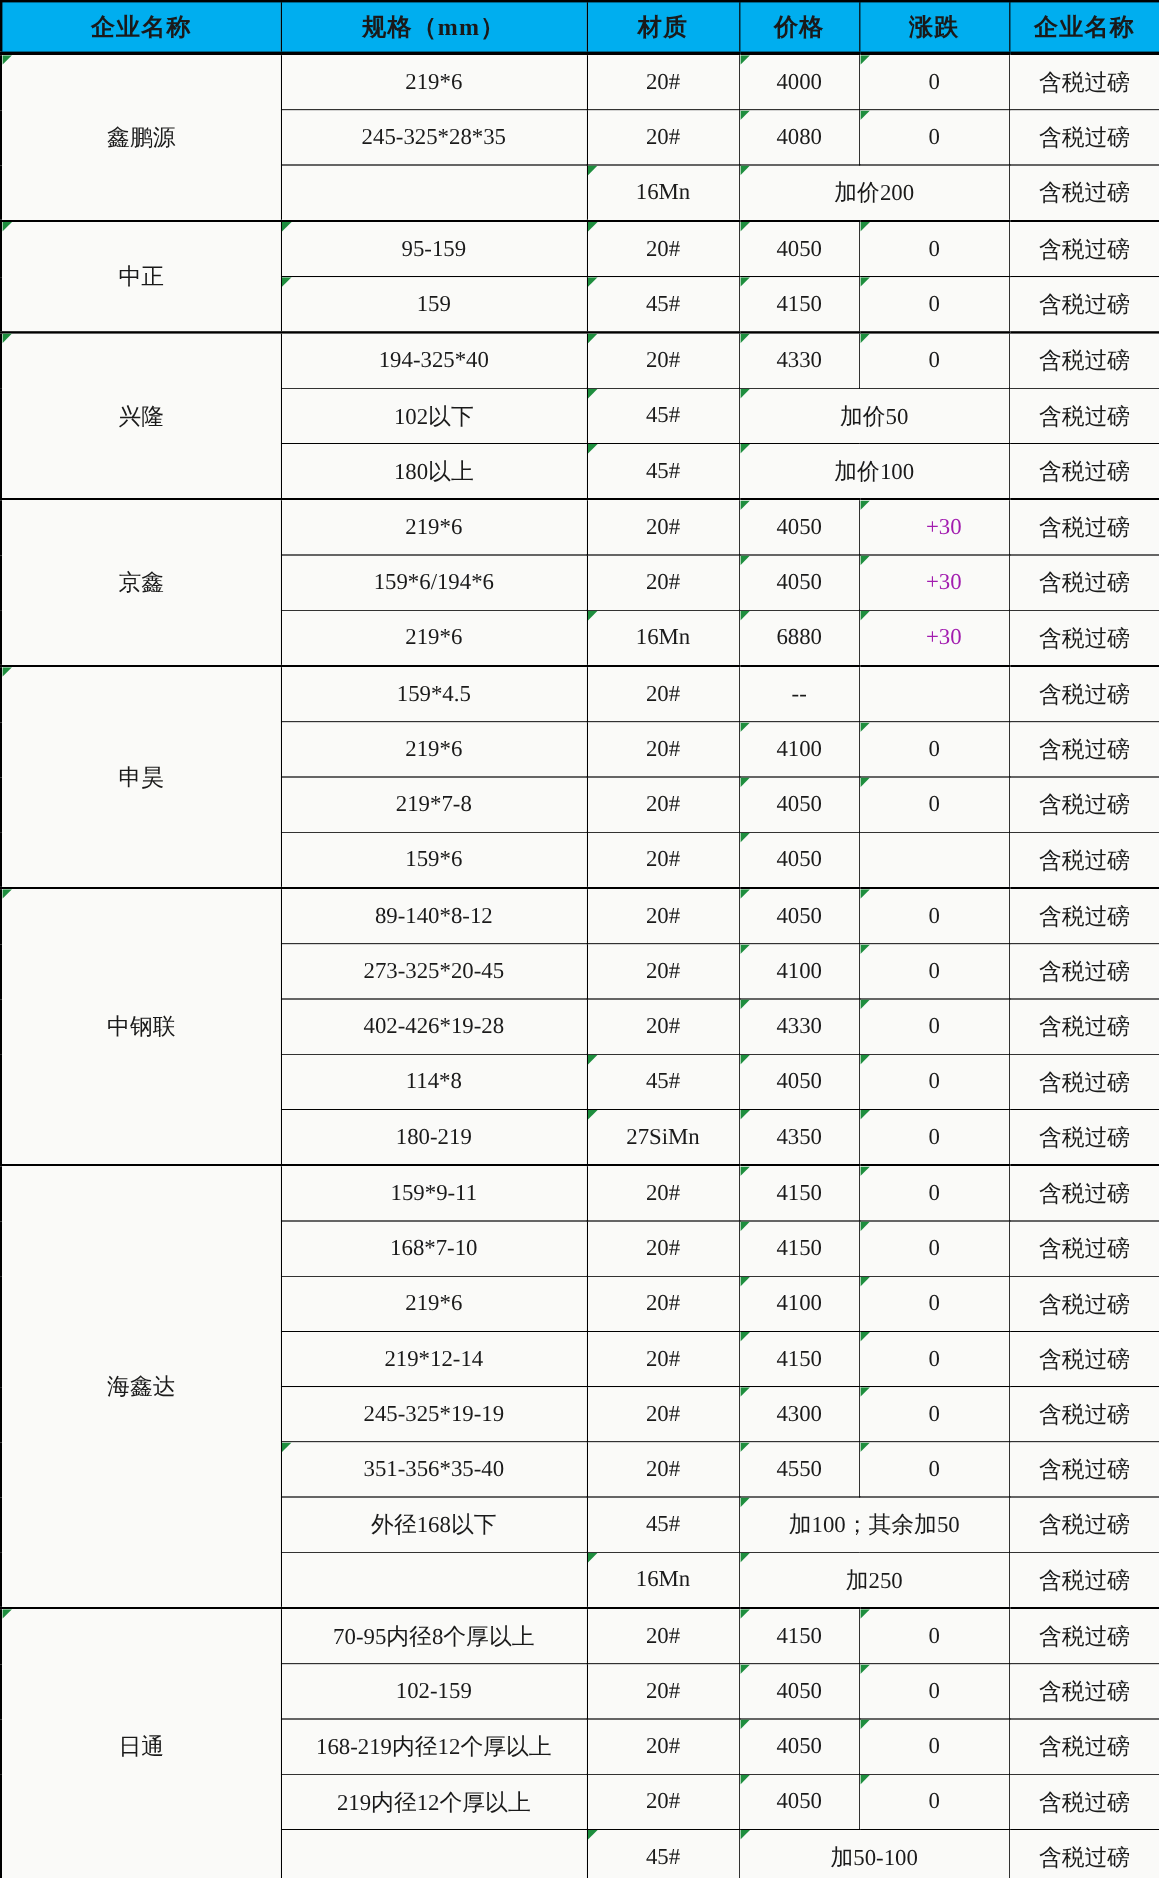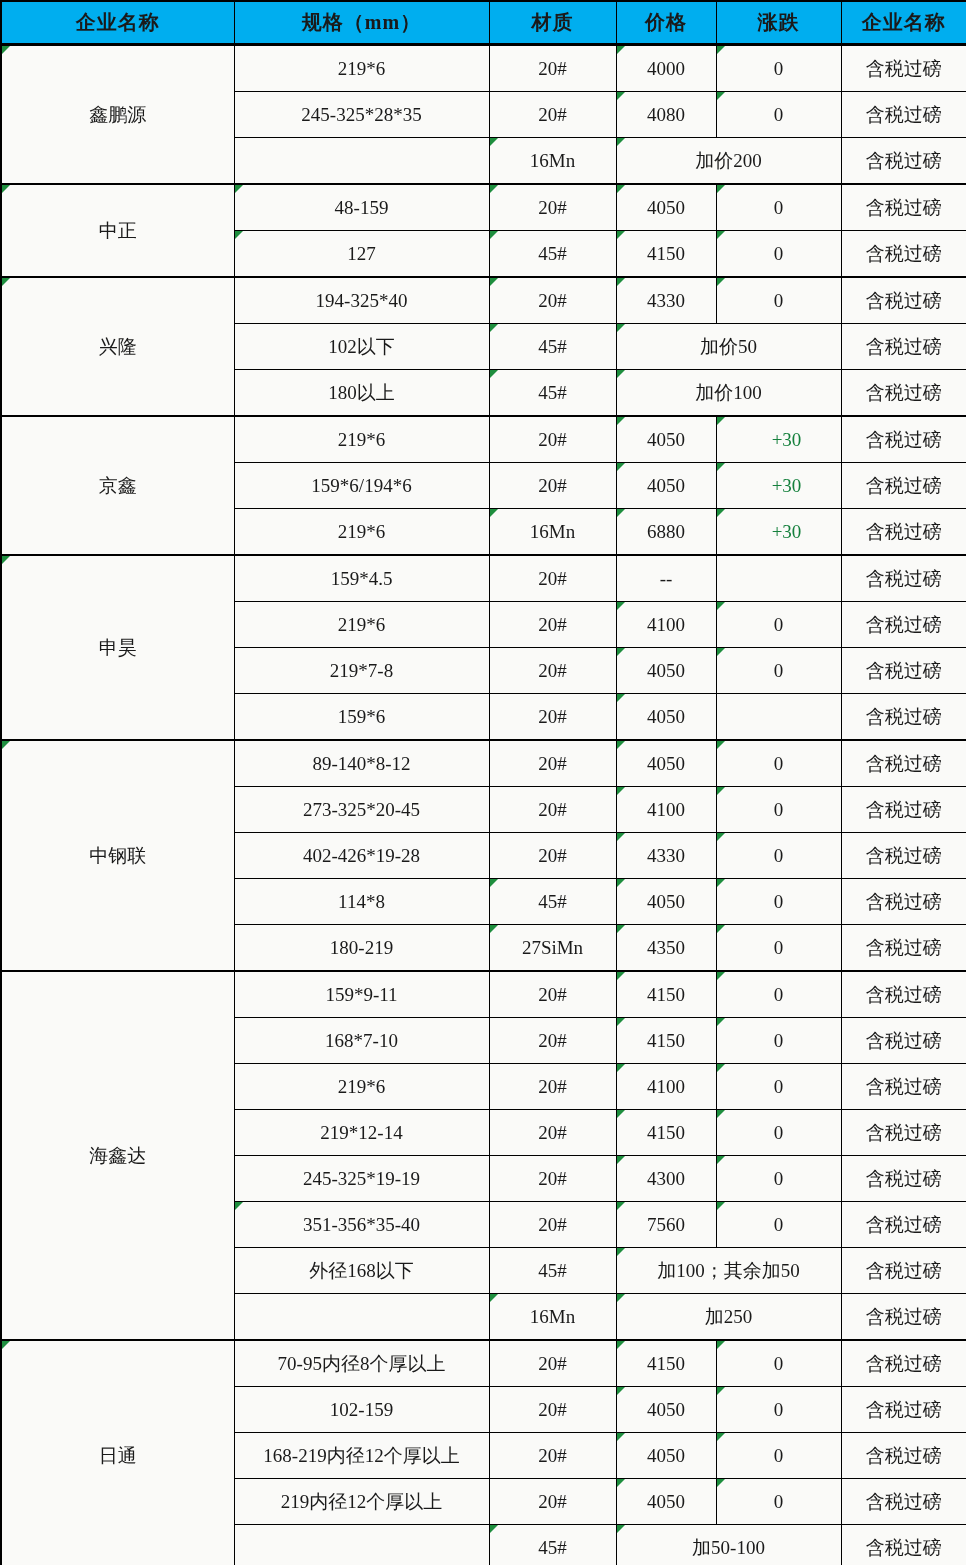--- a/index.html
+++ b/index.html
@@ -36,21 +36,21 @@
     vertical-align: middle;
     border: 1px solid #000;
     background: #FAFAF8;
     padding: 0;
     position: relative;
     overflow: hidden;
   }
   tr.group-start > td { border-top: 2px solid #000; }
   td.company { font-size: 20px; }
   td .v { display: inline-block; }
-  td.chg-up .v { color: #15803d; margin-left: 16px; }
+  td.chg-up .v { color: #a21caf; margin-left: 16px; }
   .tri {
     position: absolute;
     top: 0; left: 0;
     width: 0; height: 0;
     border-style: solid;
     border-width: 8px 8px 0 0;
     border-color: #1E8E3E transparent transparent transparent;
   }
 </style>
 </head>
@@ -93,28 +93,28 @@
           <td><span class="v">含税过磅</span></td>
         </tr>
         <tr>
           <td><span class="v"></span></td>
           <td><span class="tri"></span><span class="v">16Mn</span></td>
           <td colspan="2"><span class="tri"></span><span class="v">加价200</span></td>
           <td><span class="v">含税过磅</span></td>
         </tr>
         <tr class="group-start">
           <td class="company" rowspan="2"><span class="tri"></span><span class="v">中正</span></td>
-          <td><span class="tri"></span><span class="v">48-159</span></td>
+          <td><span class="tri"></span><span class="v">95-159</span></td>
           <td><span class="tri"></span><span class="v">20#</span></td>
           <td><span class="tri"></span><span class="v">4050</span></td>
           <td><span class="tri"></span><span class="v">0</span></td>
           <td><span class="v">含税过磅</span></td>
         </tr>
         <tr>
-          <td><span class="tri"></span><span class="v">127</span></td>
+          <td><span class="tri"></span><span class="v">159</span></td>
           <td><span class="tri"></span><span class="v">45#</span></td>
           <td><span class="tri"></span><span class="v">4150</span></td>
           <td><span class="tri"></span><span class="v">0</span></td>
           <td><span class="v">含税过磅</span></td>
         </tr>
         <tr class="group-start">
           <td class="company" rowspan="3"><span class="tri"></span><span class="v">兴隆</span></td>
           <td><span class="v">194-325*40</span></td>
           <td><span class="tri"></span><span class="v">20#</span></td>
           <td><span class="tri"></span><span class="v">4330</span></td>
@@ -252,21 +252,21 @@
         <tr>
           <td><span class="v">245-325*19-19</span></td>
           <td><span class="v">20#</span></td>
           <td><span class="tri"></span><span class="v">4300</span></td>
           <td><span class="tri"></span><span class="v">0</span></td>
           <td><span class="v">含税过磅</span></td>
         </tr>
         <tr>
           <td><span class="tri"></span><span class="v">351-356*35-40</span></td>
           <td><span class="v">20#</span></td>
-          <td><span class="tri"></span><span class="v">7560</span></td>
+          <td><span class="tri"></span><span class="v">4550</span></td>
           <td><span class="tri"></span><span class="v">0</span></td>
           <td><span class="v">含税过磅</span></td>
         </tr>
         <tr>
           <td><span class="v">外径168以下</span></td>
           <td><span class="v">45#</span></td>
           <td colspan="2"><span class="tri"></span><span class="v">加100；其余加50</span></td>
           <td><span class="v">含税过磅</span></td>
         </tr>
         <tr>

